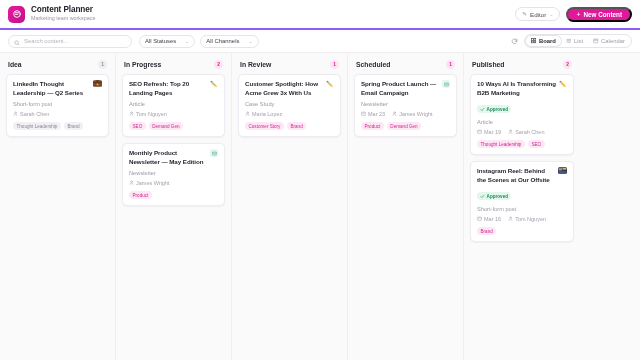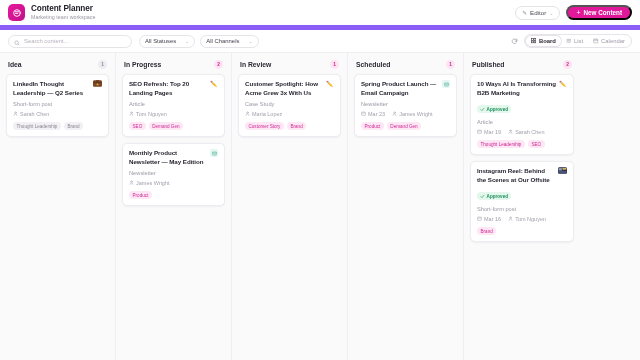--- a/index.html
+++ b/index.html
@@ -10,21 +10,21 @@
     overflow: hidden;
     -webkit-font-smoothing: antialiased;
   }
 
   
   .topbar {
     height: 30px;
     display: flex;
     align-items: center;
     padding: 0 8px;
-    border-bottom: 5px solid #8b5cf6;
+    border-bottom: 2px solid #8b5cf6;
     background: #fff;
   }
   .brand { display: flex; align-items: center; gap: 6px; }
   .logo {
     width: 17px; height: 17px; border-radius: 5px;
     background: linear-gradient(135deg, #e8199c 0%, #c2128a 100%);
     display: flex; align-items: center; justify-content: center;
     flex: none;
   }
   .logo svg { width: 10px; height: 10px; display: block; }

